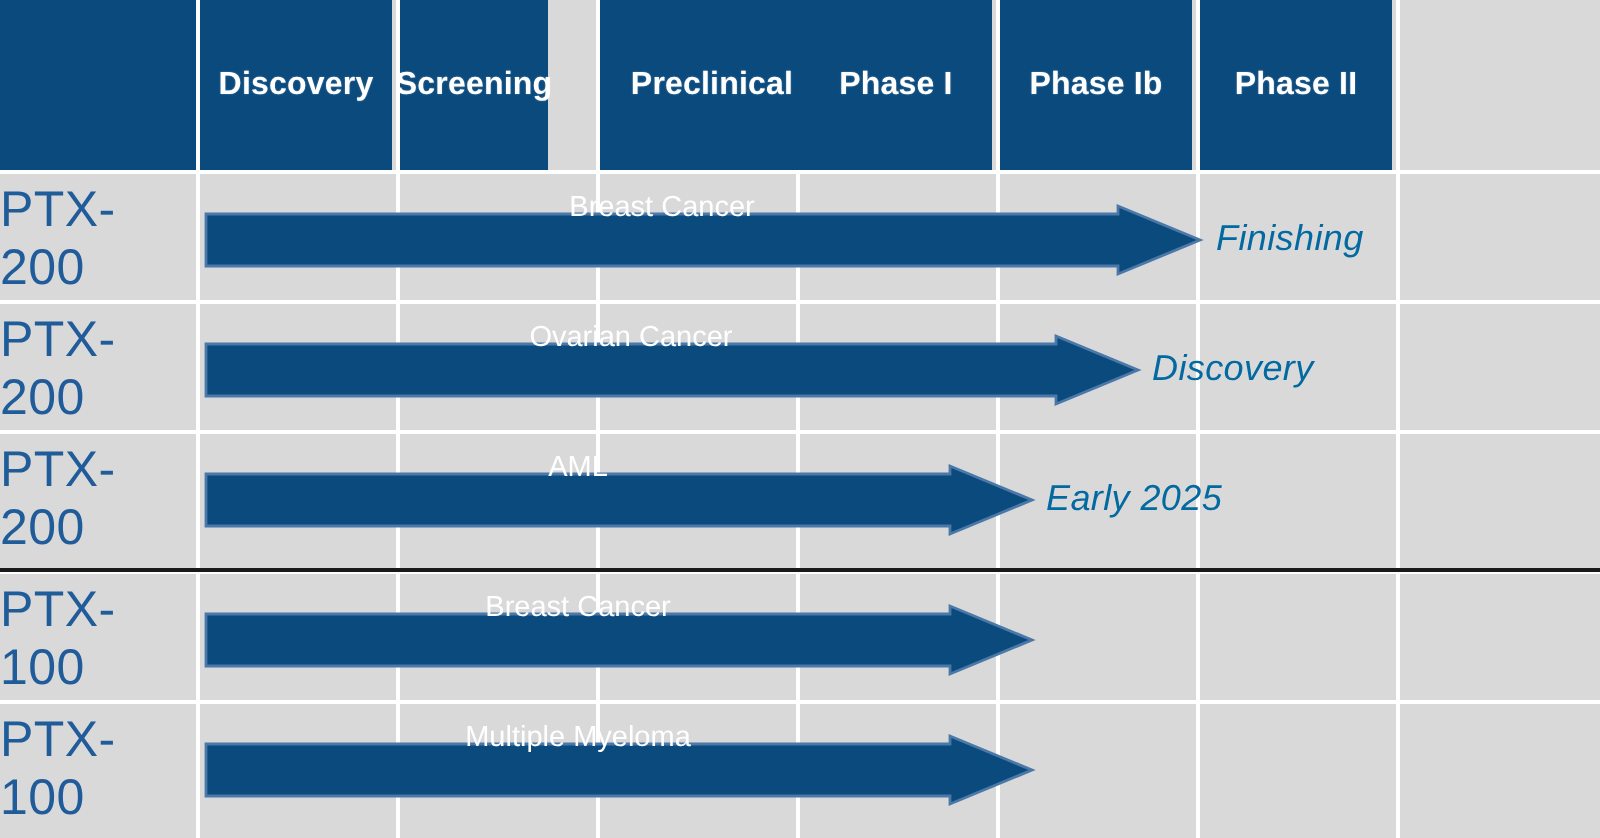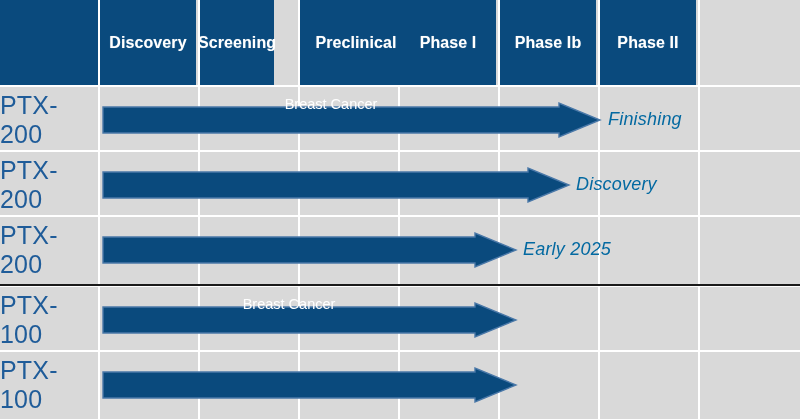--- a/index.html
+++ b/index.html
@@ -193,32 +193,34 @@
   </div>
 
   <div class="body-row" style="top:152px;">
     <div class="row-label">PTX-200</div>
 
     <div class="bar-wrap" style="left:103px;width:466px;">
       <svg class="bar-svg" viewBox="0 0 466 34" preserveAspectRatio="none">
         <polygon points="0,4 425,4 425,0 466,17 425,34 425,30 0,30" fill="#0a4a7d" stroke="#4a78a8" stroke-width="1.4"></polygon>
       </svg>
     </div>
+    <div class="bar-label" style="left:103px;width:425px;">Ovarian Cancer</div>
 
     <div class="status-text" style="left:576px;">Discovery</div>
   </div>
 
   <div class="body-row" style="top:217px;">
     <div class="row-label">PTX-200</div>
 
     <div class="bar-wrap" style="left:103px;width:413px;">
       <svg class="bar-svg" viewBox="0 0 413 34" preserveAspectRatio="none">
         <polygon points="0,4 372,4 372,0 413,17 372,34 372,30 0,30" fill="#0a4a7d" stroke="#4a78a8" stroke-width="1.4"></polygon>
       </svg>
     </div>
+    <div class="bar-label" style="left:103px;width:372px;">AML</div>
 
     <div class="status-text" style="left:523px;">Early 2025</div>
   </div>
 
   <div class="divider-line" style="top:284px;"></div>
 
   <div class="body-row" style="top:287px;">
     <div class="row-label">PTX-100</div>
 
     <div class="bar-wrap" style="left:103px;width:413px;">
@@ -232,17 +234,18 @@
   </div>
 
   <div class="body-row" style="top:352px;">
     <div class="row-label">PTX-100</div>
 
     <div class="bar-wrap" style="left:103px;width:413px;">
       <svg class="bar-svg" viewBox="0 0 413 34" preserveAspectRatio="none">
         <polygon points="0,4 372,4 372,0 413,17 372,34 372,30 0,30" fill="#0a4a7d" stroke="#4a78a8" stroke-width="1.4"></polygon>
       </svg>
     </div>
+    <div class="bar-label" style="left:103px;width:372px;">Multiple Myeloma</div>
 
     <div class="status-text" style="left:523px;"></div>
   </div>
 
 </div>
 
 </body></html>

